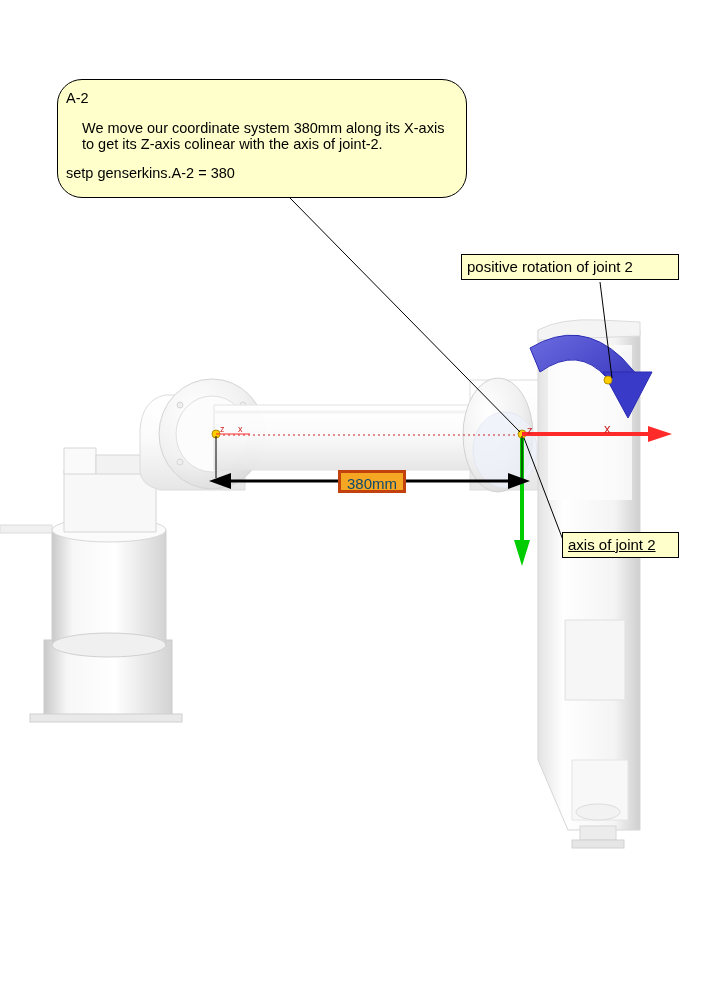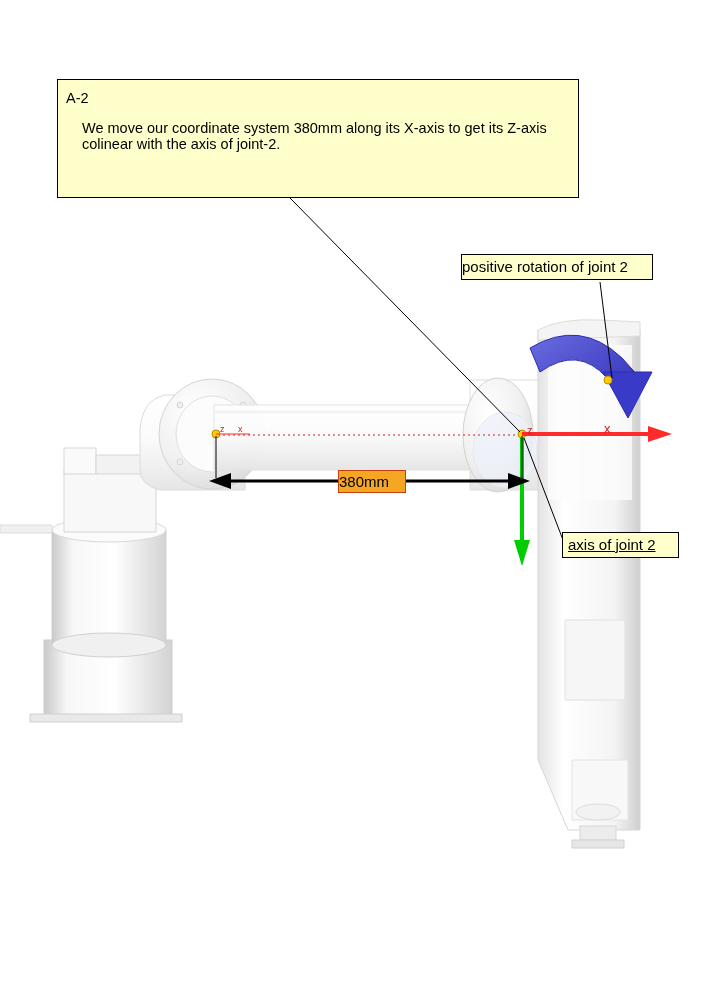--- a/index.html
+++ b/index.html
@@ -25,60 +25,62 @@
   .callout {
     position: absolute;
     background: #ffffcc;
     border: 1px solid #000000;
     color: #000000;
     box-sizing: border-box;
   }
   #note-a2 {
     left: 57px;
     top: 79px;
-    width: 522px;
+    width: 410px;
     height: 119px;
     padding: 10px 8px 8px 8px;
     font-size: 14.5px;
     line-height: 16px;
+    border-radius: 25px;
   }
   #note-a2 .ttl { margin: 0 0 14px 0; }
   #note-a2 .body { margin: 0 0 13px 16px; }
   #note-a2 .cmd { margin: 0; }
 
   #label-rot {
     left: 461px;
     top: 254px;
-    width: 192px;
+    width: 218px;
     height: 26px;
     font-size: 15px;
     line-height: 24px;
+    padding-left: 5px;
   }
   #label-axis {
     left: 562px;
     top: 532px;
     width: 117px;
     height: 26px;
     font-size: 15px;
     line-height: 24px;
     padding-left: 5px;
     text-decoration: underline;
   }
   .dim-label {
     position: absolute;
     left: 338px;
     top: 470px;
     width: 68px;
     height: 23px;
     background: #f5a623;
-    border: 1px solid #c2410c;
-    color: #000000;
+    border: 3px solid #c2410c;
+    color: #0c4a6e;
     font-size: 15px;
     line-height: 21px;
-    text-align: left;
+    text-align: center;
     box-sizing: border-box;
   }
   .axis-tag {
     position: absolute;
     font-size: 9px;
     color: #cc2222;
   }
   .axis-tag.z { color: #cc2222; }
 </style>
 </head>
@@ -192,20 +194,21 @@
     </g>
 
     <line x1="290" y1="198" x2="520" y2="432" stroke="#000000" stroke-width="1"></line>
     <line x1="600" y1="282" x2="612" y2="378" stroke="#000000" stroke-width="1"></line>
     <line x1="563" y1="540" x2="524" y2="438" stroke="#000000" stroke-width="1"></line>
   </svg>
 
   <div class="callout" id="note-a2">
     <p class="ttl">A-2</p>
     <p class="body">We move our coordinate system 380mm along its X-axis to get its Z-axis colinear with the axis of joint-2.</p>
+    <p class="cmd">setp genserkins.A-2 = 380</p>
   </div>
 
   <div class="callout" id="label-rot">positive rotation of joint 2</div>
 
   <div class="callout" id="label-axis">axis of joint 2</div>
 
   <div class="dim-label">380mm</div>
 
   <span class="axis-tag z" style="left:220px; top:424px;">z</span>
   <span class="axis-tag" style="left:238px; top:424px;">x</span>

